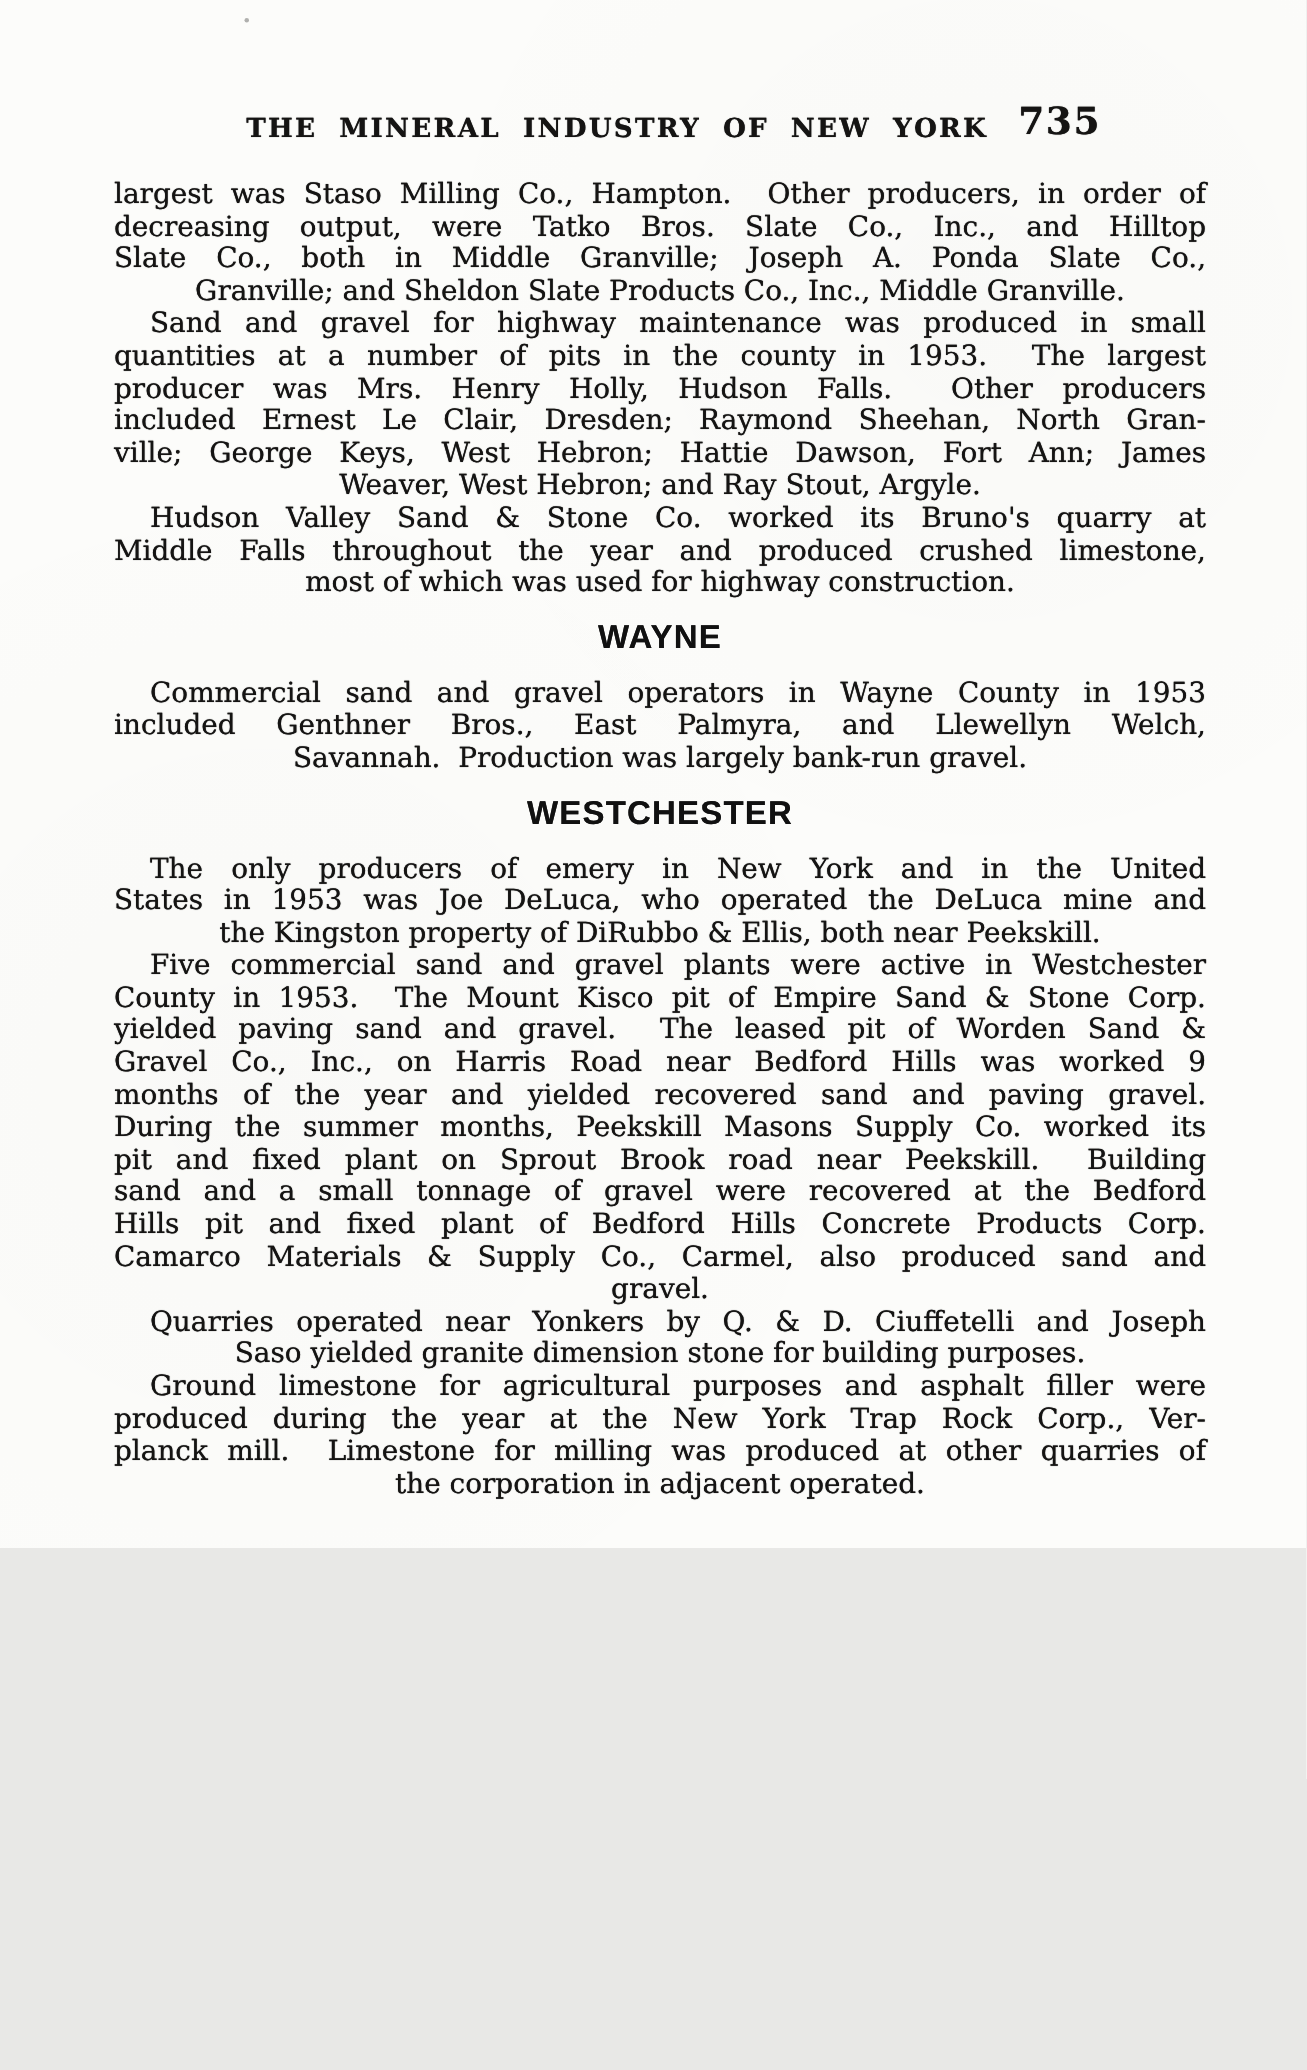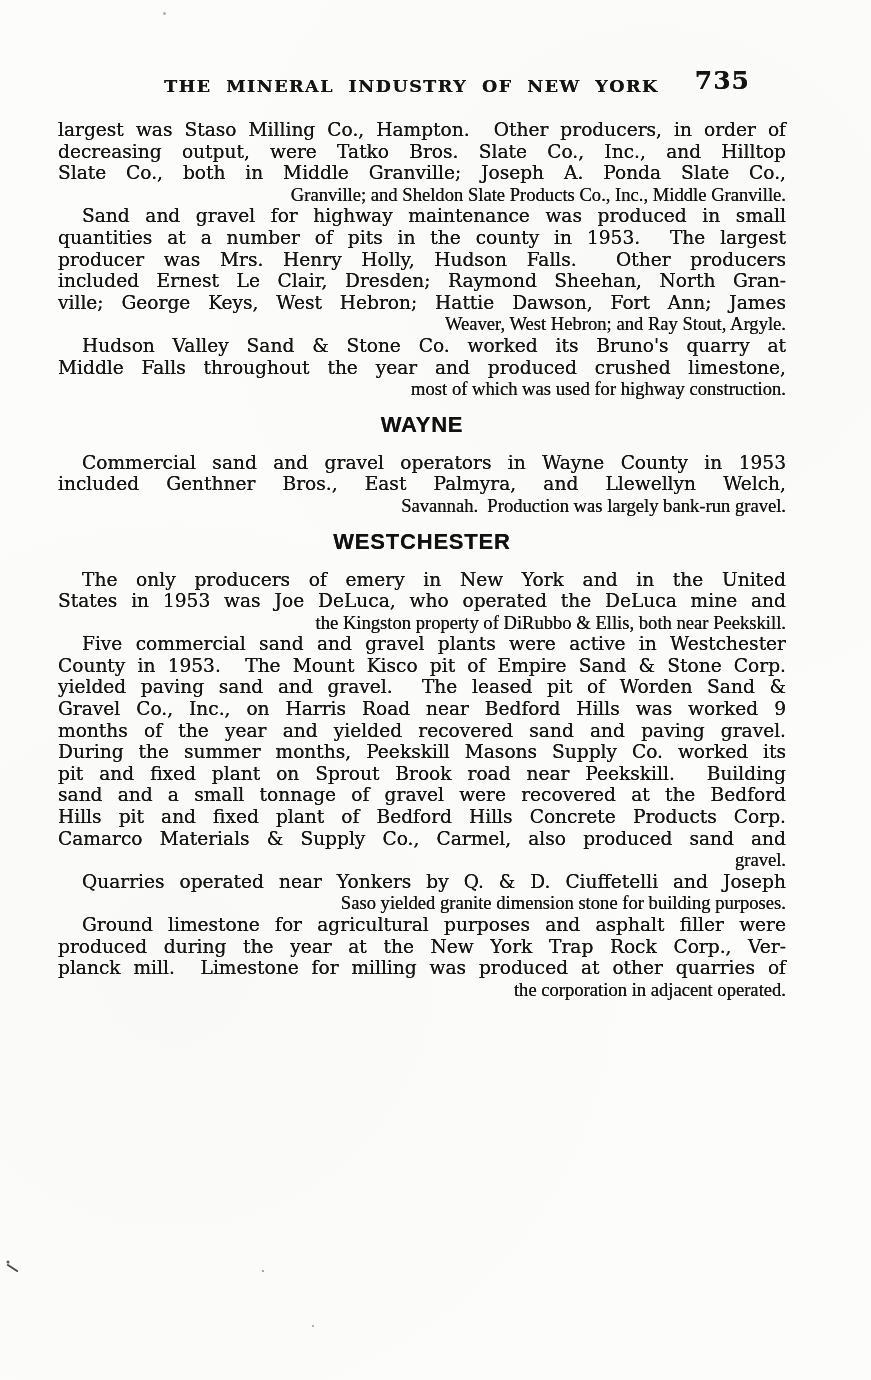--- a/index.html
+++ b/index.html
@@ -1,19 +1,19 @@
 <!DOCTYPE html>
 <html><head>
 <meta charset="utf-8">
 <style>
   html, body { margin: 0; padding: 0; background: #e8e8e6; }
   .page {
     position: relative;
     width: 871px;
-    height: 1380px;
+    height: 1032px;
     margin: 0 auto;
     background:
       radial-gradient(circle at 75% 20%, rgba(0,0,0,0.012), rgba(0,0,0,0) 40%),
       radial-gradient(circle at 20% 70%, rgba(0,0,0,0.010), rgba(0,0,0,0) 45%),
       #fcfcfa;
     font-family: "DejaVu Serif", serif;
     color: #151413;
     overflow: hidden;
   }
   .running-head {
@@ -29,43 +29,43 @@
     text-align: center;
     font-weight: 700;
     font-size: 17.5px;
     letter-spacing: 1.5px;
     word-spacing: 7px;
     text-shadow: 0 0 0.5px rgba(0,0,0,0.85);
     white-space: nowrap;
   }
   .page-number {
     position: absolute;
-    right: 0; top: 0;
+    right: 16px; top: 0;
     font-weight: 700;
     font-size: 25px;
     letter-spacing: 1px;
     text-shadow: 0 0 0.5px rgba(0,0,0,0.85);
   }
   .text-block {
     position: absolute;
-    left: 58px;
+    left: 76px;
     top: 119px;
     width: 728px;
     font-size: 18.6px;
     line-height: 21.6px;
     text-shadow: 0 0 0.55px rgba(0,0,0,0.9);
   }
   .paragraph { margin: 0; }
   .line {
     white-space: pre-wrap;
     text-align: justify;
     text-align-last: justify;
   }
   .line.indent { text-indent: 24px; }
-  .line.last { text-align: right; text-align-last: auto; font-family: Liberation Serif, serif; }
+  .line.last { text-align: center; text-align-last: auto; }
   .section-heading {
     margin: 14px 0 16px;
     text-align: center;
     font-family: "Liberation Sans", sans-serif;
     font-weight: 700;
     font-size: 22px;
     line-height: 22px;
     letter-spacing: 0.8px;
     color: #111;
     text-shadow: 0 0 0.4px rgba(0,0,0,0.8);

